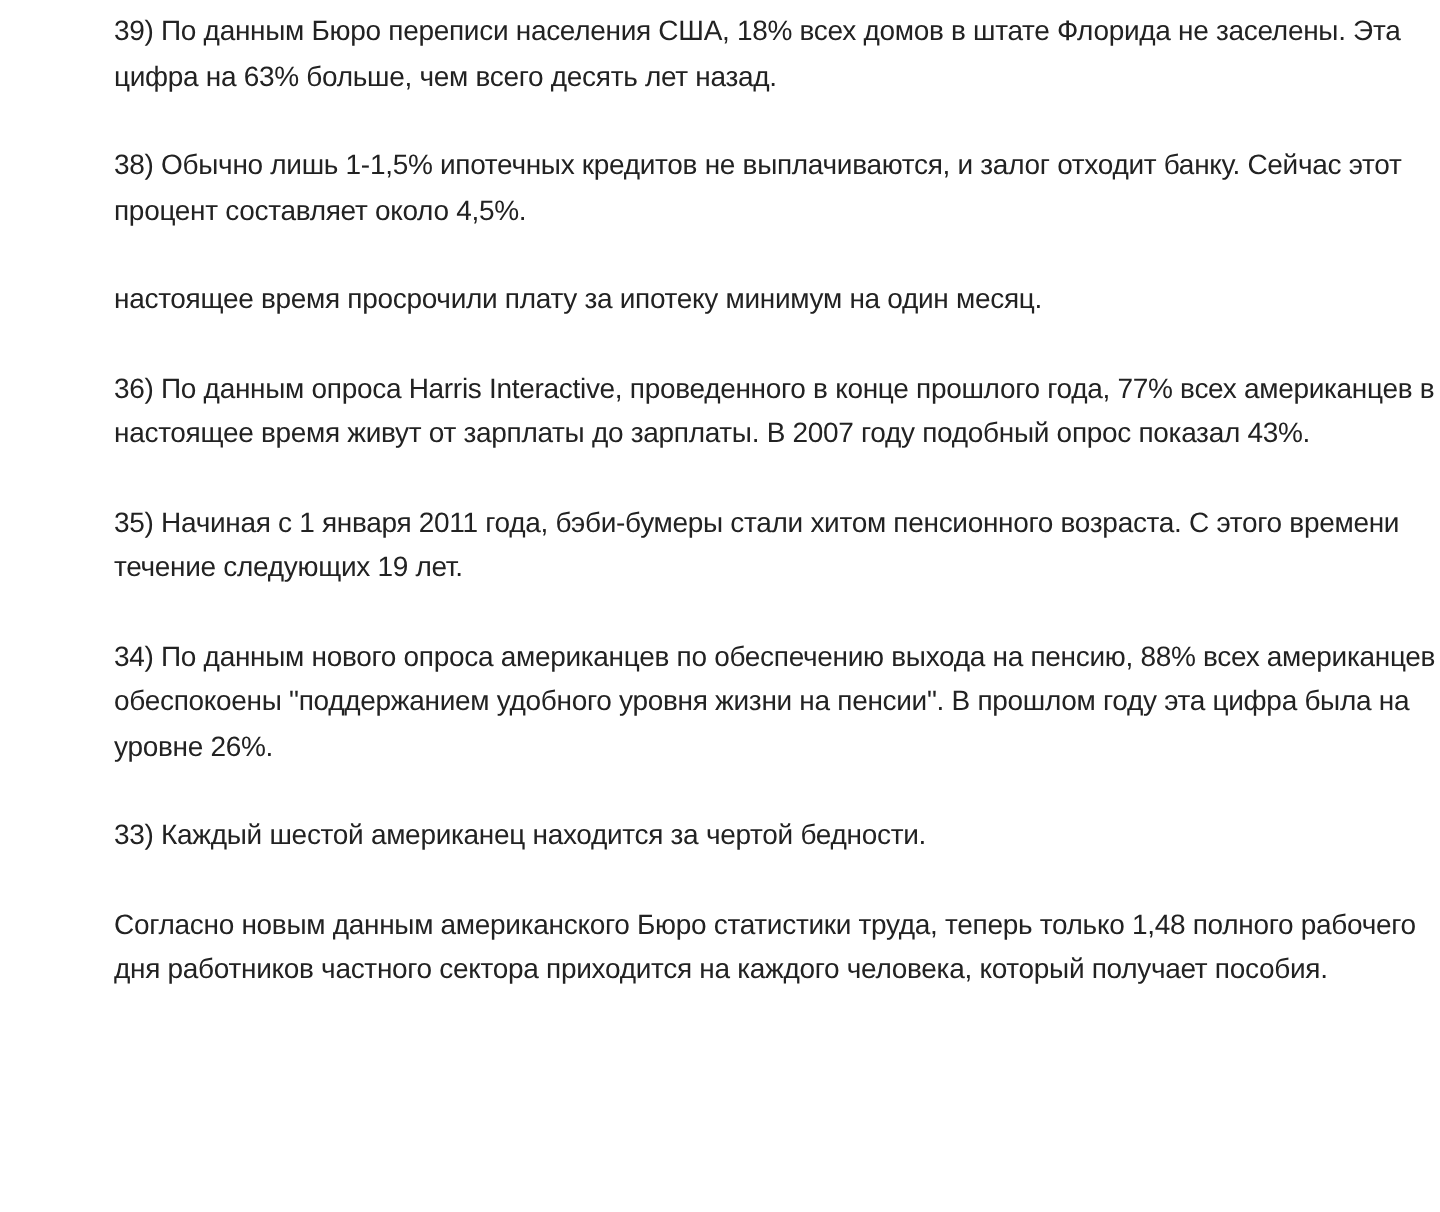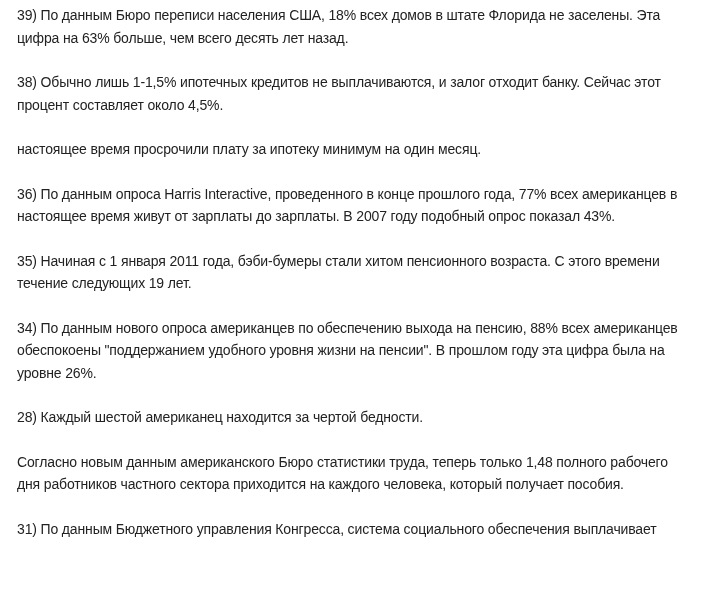--- a/index.html
+++ b/index.html
@@ -4,21 +4,21 @@
   <style>
     html, body { margin: 0; padding: 0; background: #ffffff; }
     body {
       width: 720px; height: 606px; overflow: hidden;
       font-family: "Liberation Sans", sans-serif;
       font-size: 14px;
       color: #222222;
     }
     .doc { padding: 4px 0 0 17px; }
     .para { margin: 0 0 22px 0; line-height: 22.5px; }
-    .line { display: block; white-space: nowrap; letter-spacing: -0.15px; }
+    .line { display: block; white-space: nowrap; letter-spacing: -0.15px; margin-left: 40px; }
   </style>
 </head>
 <body>
 
 <div class="doc">
   <p class="para">
     <span class="line">39) По данным Бюро переписи населения США, 18% всех домов в штате Флорида не заселены. Эта</span>
     <span class="line">цифра на 63% больше, чем всего десять лет назад.</span>
   </p>
   <p class="para">
@@ -35,24 +35,20 @@
   <p class="para">
     <span class="line">35) Начиная с 1 января 2011 года, бэби-бумеры стали хитом пенсионного возраста. С этого времени</span>
     <span class="line">течение следующих 19 лет.</span>
   </p>
   <p class="para">
     <span class="line">34) По данным нового опроса американцев по обеспечению выхода на пенсию, 88% всех американцев</span>
     <span class="line">обеспокоены "поддержанием удобного уровня жизни на пенсии". В прошлом году эта цифра была на</span>
     <span class="line">уровне 26%.</span>
   </p>
   <p class="para">
-    <span class="line">28) Каждый шестой американец находится за чертой бедности.</span>
+    <span class="line">33) Каждый шестой американец находится за чертой бедности.</span>
   </p>
   <p class="para">
     <span class="line">Согласно новым данным американского Бюро статистики труда, теперь только 1,48 полного рабочего</span>
     <span class="line">дня работников частного сектора приходится на каждого человека, который получает пособия.</span>
   </p>
-  <p class="para">
-    <span class="line">31) По данным Бюджетного управления Конгресса, система социального обеспечения выплачивает</span>
-
-  </p>
 
 </div>
 
 </body></html>

